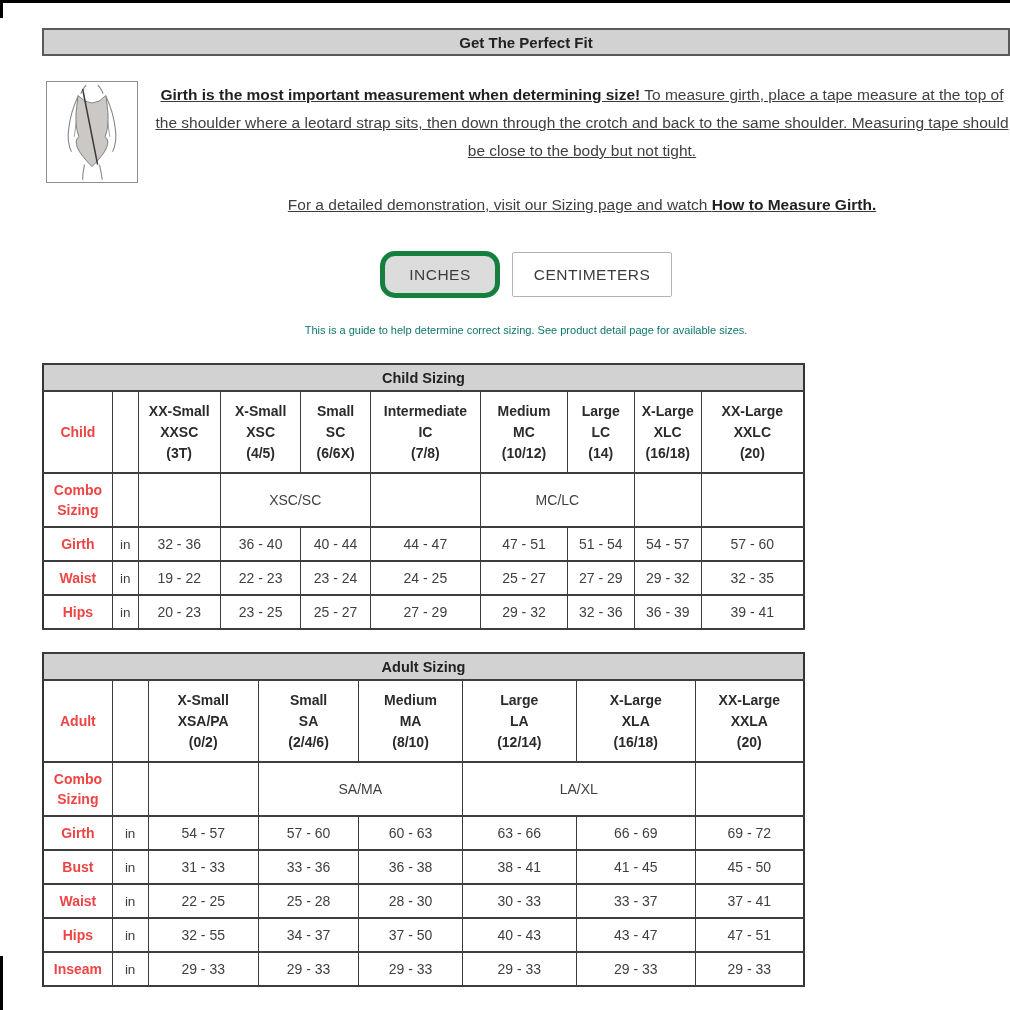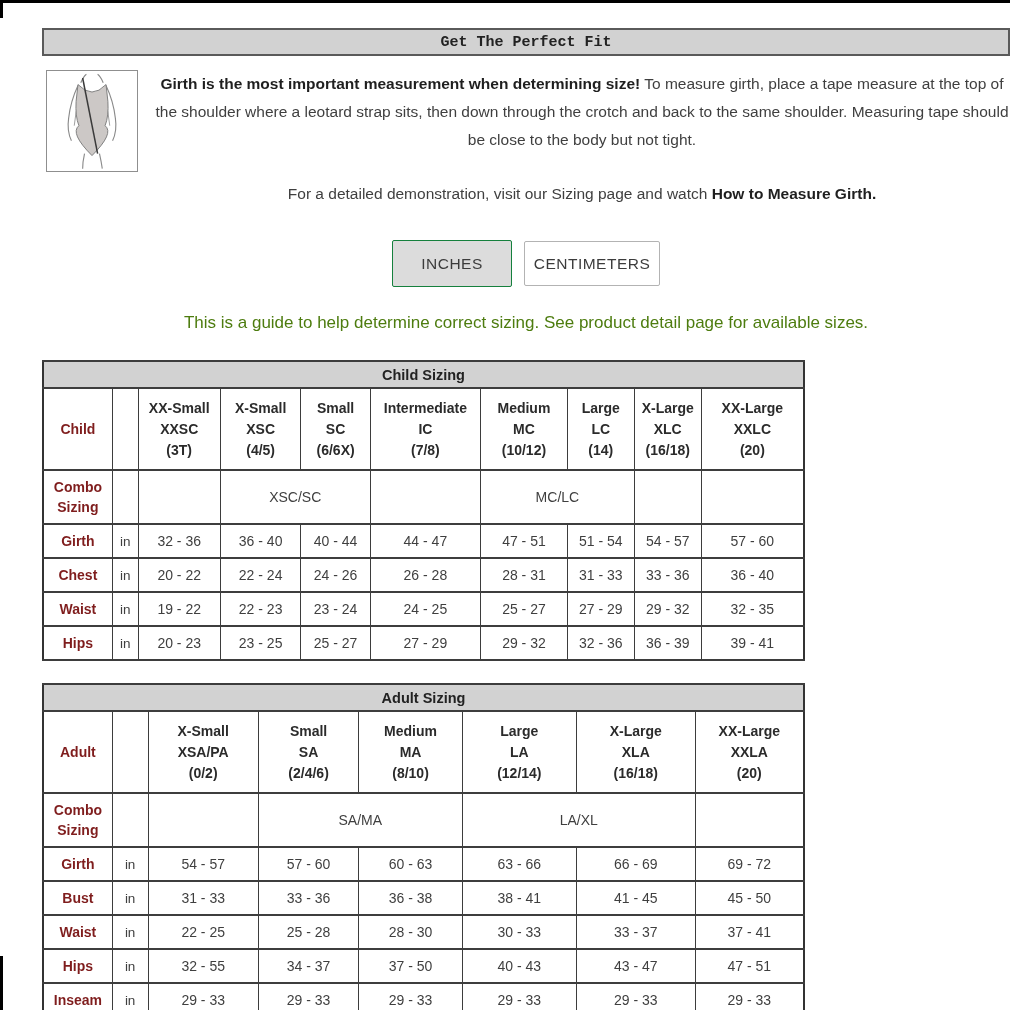--- a/index.html
+++ b/index.html
@@ -7,50 +7,50 @@
     font-family:"Liberation Sans", sans-serif; color:#3c3c3c; }
   .artifact { position:absolute; background:#000; }
   #art-top { left:0; top:0; width:1010px; height:3px; }
   #art-left-top { left:0; top:0; width:3px; height:18px; }
   #art-left-bottom { left:0; top:956px; width:3px; height:54px; }
 
   .page { position:absolute; left:42px; top:0; width:968px; }
 
   .title-bar { margin-top:28px; background:#d2d2d2; border:2px solid #5a5a5a;
     height:28px; display:flex; align-items:center; justify-content:center;
-    font-weight:bold; font-size:15px; color:#222;font-family:Liberation Mono, monospace; }
-
-  .intro { display:flex; margin-top:14px; }
+    font-weight:bold; font-size:15px; color:#222; }
+
+  .intro { display:flex; margin-top:25px;text-decoration:underline; }
   .figure-box { flex:0 0 92px; height:102px; margin-left:4px; border:1px solid #8f8f8f;
     background:#fff; padding:2px; }
   .intro-text { flex:1; padding-left:16px; font-size:15.5px; line-height:28px;
     text-align:center; color:#3f3f3f; }
   .intro-text b { color:#1f1f1f; }
   .demo-line { margin-top:26px; }
 
   .unit-buttons { margin-top:32px; display:flex; justify-content:center; align-items:center; gap:12px; }
   .btn { font-family:inherit; font-size:15.5px; letter-spacing:0.5px; color:#3c3c3c;
     cursor:pointer; text-align:center; }
-  .btn-selected { background:#dcdcdc; border:1px solid #15803d; border-radius:2px;
+  .btn-selected { background:#dcdcdc; border:5px solid #15803d; border-radius:15px;
     width:120px; height:47px; }
   .btn-plain { background:#fff; border:1px solid #b3b3b3; border-radius:2px;
-    width:136px; height:45px; }
-
-  .guide-note { margin-top:26px; text-align:center; font-size:17px; color:#4d7c0f; }
+    width:160px; height:45px; }
+
+  .guide-note { margin-top:26px; text-align:center; font-size:11px; color:#0f766e; }
 
   table.size-table { width:763px; margin-top:27px; border-collapse:collapse;
     border:2px solid #333; table-layout:fixed; }
   table.adult { margin-top:22px; }
   .size-table td { border:1px solid #3d3d3d; border-top:2px solid #3d3d3d;
     border-bottom:2px solid #3d3d3d; text-align:center; vertical-align:middle;
     font-size:14px; color:#3f3f3f; }
   .size-table td.bar { background:#d2d2d2; height:27px; font-weight:bold;
     font-size:14.5px; color:#222; }
   .size-table td.col-head { font-weight:bold; color:#2b2b2b; height:82px; line-height:21px; }
-  .size-table td.head-label { font-weight:bold; color:#7f1d1d;margin-left:16px; }
+  .size-table td.head-label { font-weight:bold; color:#ef4444;margin-left:16px; }
   .pre { white-space:pre-line; }
   tr.combo-row td { height:54px; line-height:20px; }
   tr.data-row td { height:34px; }
   td.unit { font-size:13.5px; }
 </style>
 </head>
 <body>
 
 <div class="artifact" id="art-top"></div>
 <div class="artifact" id="art-left-top"></div>
@@ -157,32 +157,20 @@
       <td>32 - 36</td>
       <td>36 - 40</td>
       <td>40 - 44</td>
       <td>44 - 47</td>
       <td>47 - 51</td>
       <td>51 - 54</td>
       <td>54 - 57</td>
       <td>57 - 60</td>
     </tr>
     <tr class="data-row">
-      <td class="head-label">Chest</td>
-      <td class="unit">in</td>
-      <td>20 - 22</td>
-      <td>22 - 24</td>
-      <td>24 - 26</td>
-      <td>26 - 28</td>
-      <td>28 - 31</td>
-      <td>31 - 33</td>
-      <td>33 - 36</td>
-      <td>36 - 40</td>
-    </tr>
-    <tr class="data-row">
       <td class="head-label">Waist</td>
       <td class="unit">in</td>
       <td>19 - 22</td>
       <td>22 - 23</td>
       <td>23 - 24</td>
       <td>24 - 25</td>
       <td>25 - 27</td>
       <td>27 - 29</td>
       <td>29 - 32</td>
       <td>32 - 35</td>

